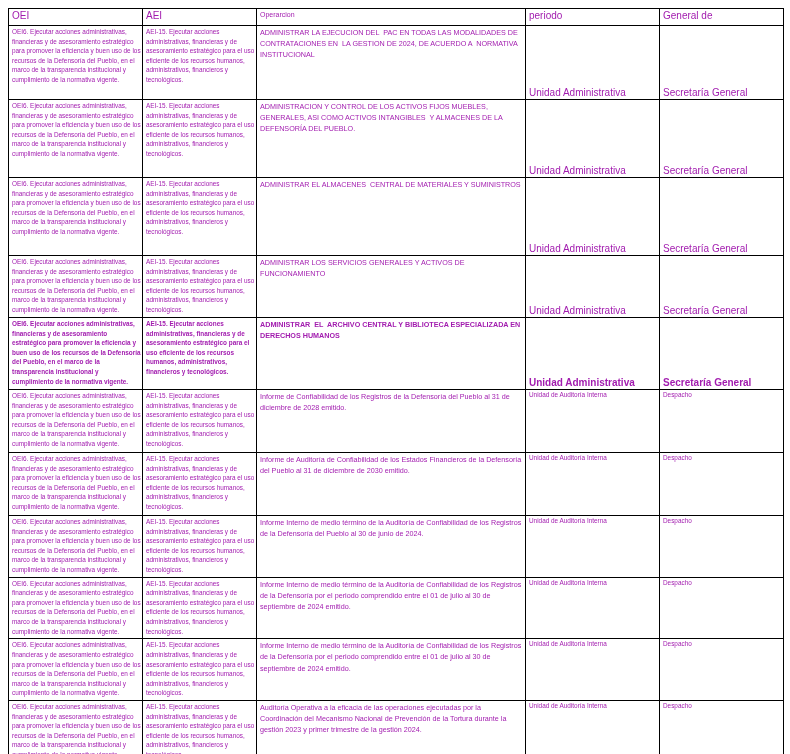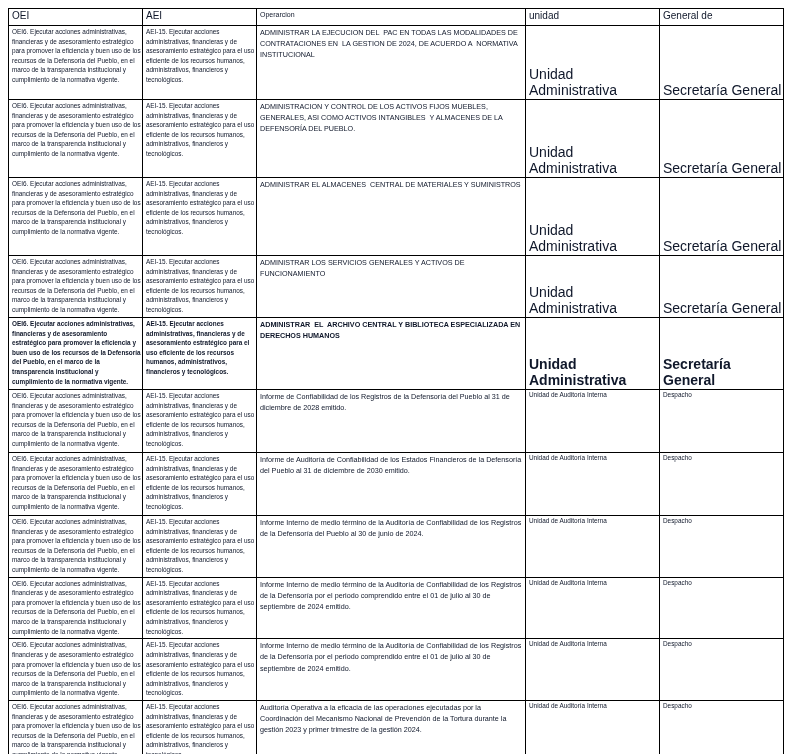--- a/index.html
+++ b/index.html
@@ -2,21 +2,21 @@
 <html><head>
 <meta charset="utf-8">
 <style>
   html,body { margin:0; padding:0; background:#ffffff; }
   .page {
     position:relative;
     width:790px; height:754px;
     background:#ffffff;
     overflow:hidden;
     font-family:"Liberation Sans", sans-serif;
-    color:#0f172a;
+    color:#a21caf;
   }
   table.matrix {
     position:absolute; left:8px; top:8px;
     width:775px;
     border-collapse:collapse;
     table-layout:fixed;
   }
   .matrix col.c-oei      { width:134px; }
   .matrix col.c-aei      { width:114px; }
   .matrix col.c-op       { width:269px; }
@@ -45,21 +45,21 @@
     line-height:1.5;
   }
   td.op {
     font-size:7.2px;
     line-height:1.55;
     white-space:pre-wrap;
   }
   
   tr.g-admin td.unidad, tr.g-admin td.depende {
     vertical-align:bottom;
-    font-size:14px;
+    font-size:10px;
     line-height:1.15;
     padding-bottom:1px;
   }
   
   tr.g-audit td.unidad, tr.g-audit td.depende {
     vertical-align:top;
     font-size:6.4px;
     line-height:1.4;
   }
 
@@ -81,21 +81,21 @@
         <col class="c-aei">
         <col class="c-op">
         <col class="c-unidad">
         <col class="c-depende">
     </colgroup>
     <thead>
       <tr>
         <th>OEI</th>
         <th>AEI</th>
         <th class="h-op">Operarcion</th>
-        <th>unidad</th>
+        <th>periodo</th>
         <th>General de</th>
       </tr>
     </thead>
     <tbody>
       <tr class="g-admin h74">
         <td class="oei">OEI6. Ejecutar acciones administrativas, financieras y de asesoramiento estratégico para promover la eficiencia y buen uso de los recursos de la Defensoría del Pueblo, en el marco de la transparencia institucional y cumplimiento de la normativa vigente.</td>
         <td class="aei">AEI-15. Ejecutar acciones administrativas, financieras y de asesoramiento estratégico para el uso eficiente de los recursos humanos, administrativos, financieros y tecnológicos.</td>
         <td class="op">ADMINISTRAR LA EJECUCION DEL  PAC EN TODAS LAS MODALIDADES DE CONTRATACIONES EN  LA GESTION DE 2024, DE ACUERDO A  NORMATIVA INSTITUCIONAL</td>
         <td class="unidad">Unidad Administrativa</td>
         <td class="depende">Secretaría General</td>

